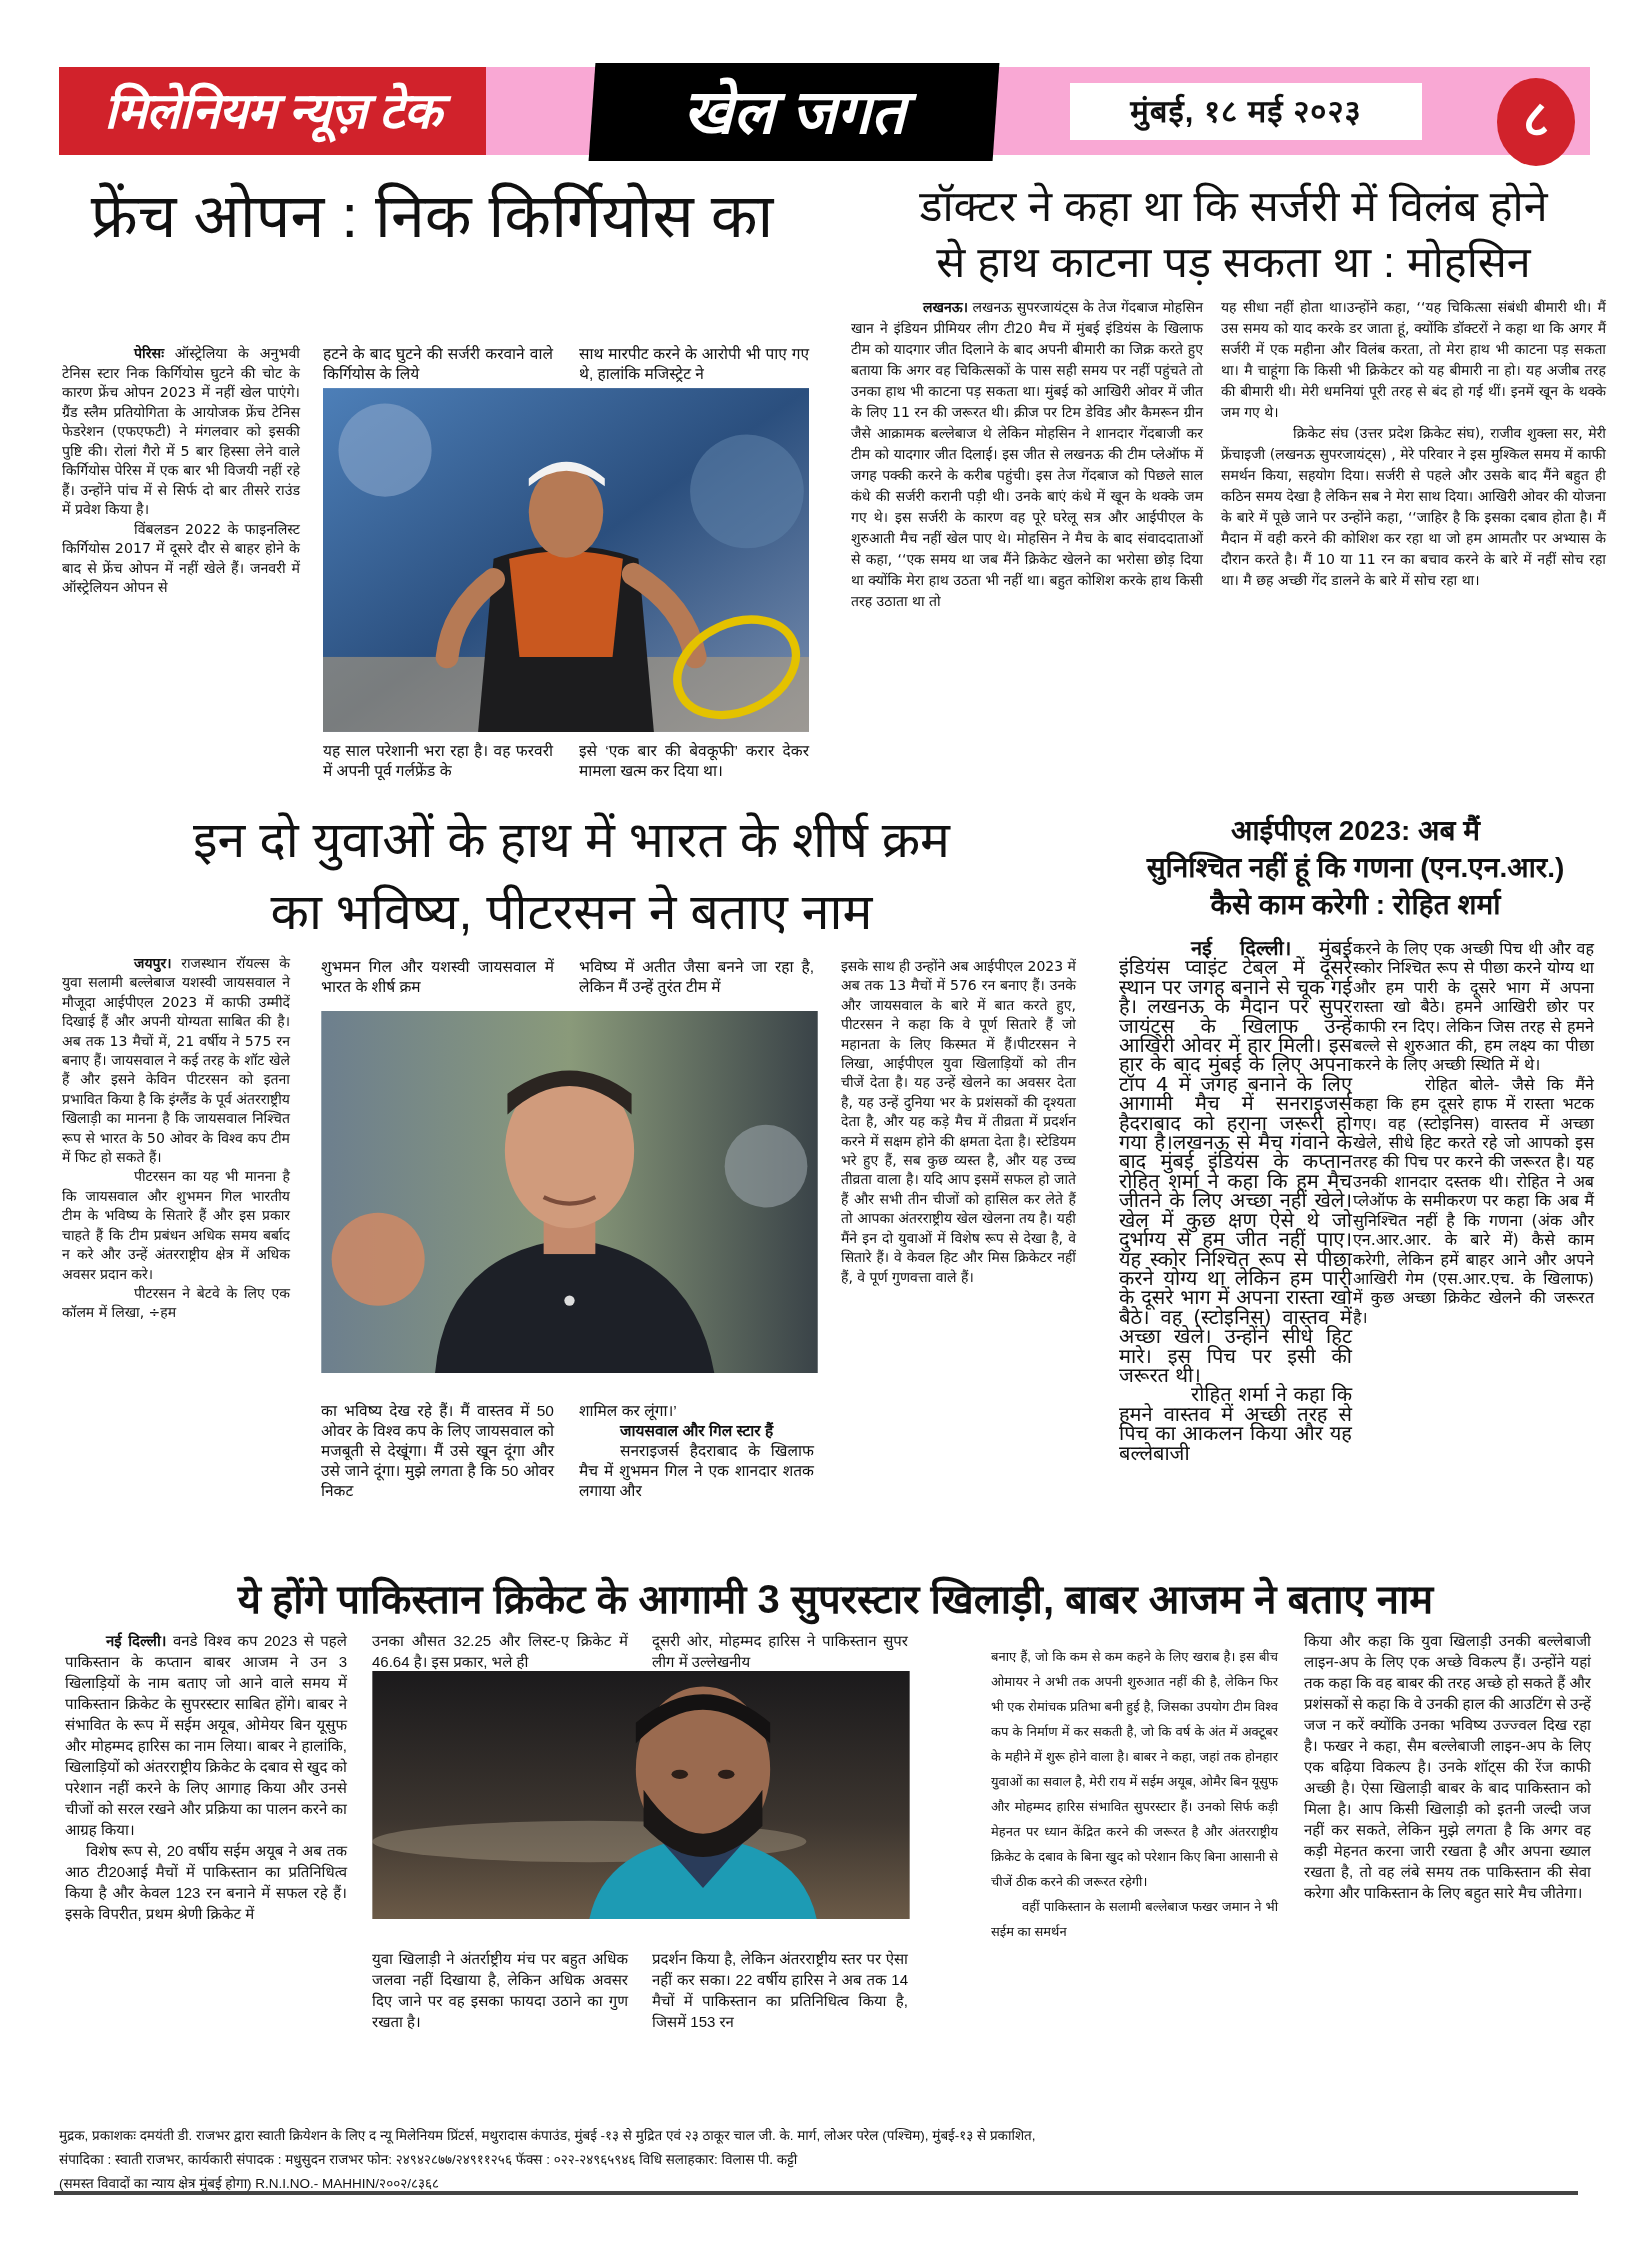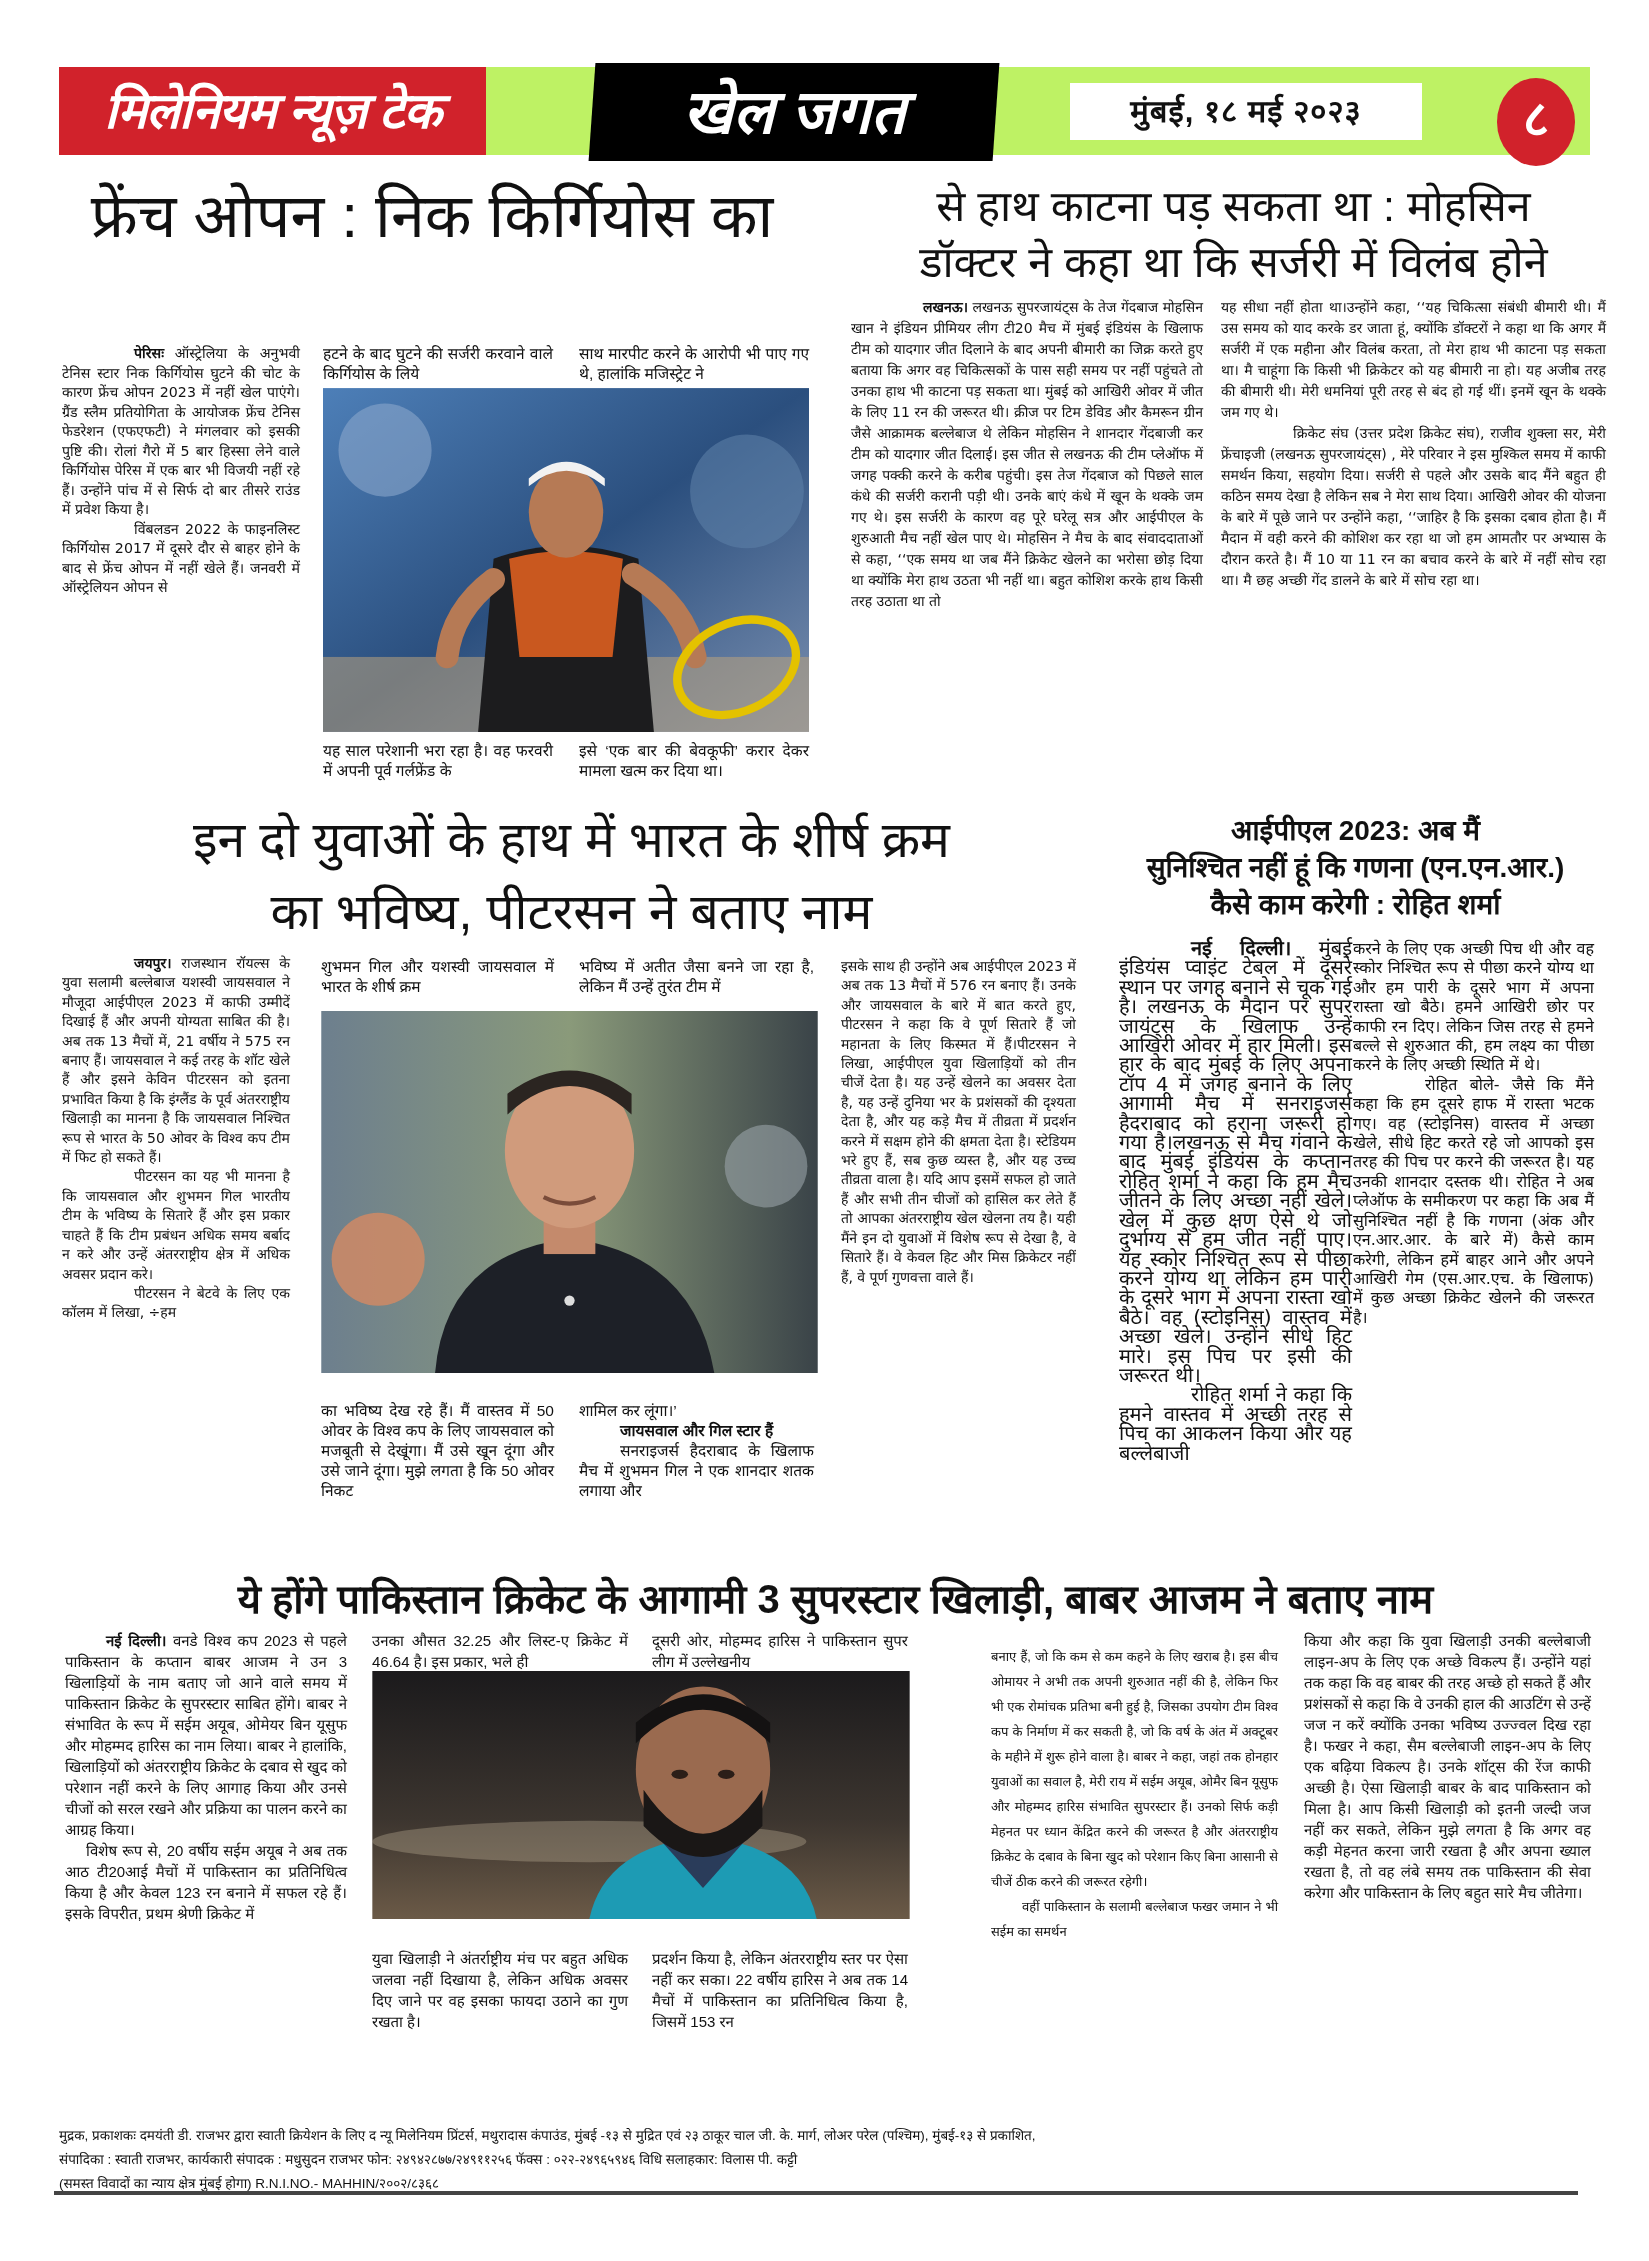--- a/index.html
+++ b/index.html
@@ -1,20 +1,20 @@
 <!DOCTYPE html>
 <html style="font-size:8.3px"><head>
 <meta charset="utf-8">
 <style>
   * { box-sizing: border-box; margin: 0; padding: 0; }
   html, body { width: 1650px; height: 2261px; background: #ffffff; overflow: hidden; }
   body { font-family: "DejaVu Sans", sans-serif; color: #111; position: relative; }
 
   
-  .masthead { position: absolute; left: 59px; top: 67px; width: 1531px; height: 88px; background: #bef264; }
+  .masthead { position: absolute; left: 59px; top: 67px; width: 1531px; height: 88px; background: #f9a8d4; }
   .brand { position: absolute; left: 0; top: 0; width: 427px; height: 88px; background: #d1222b; color: #fff;
            font-family: "Liberation Sans", sans-serif; font-weight: bold; font-size: 50px; line-height: 88px; text-align: center; font-style: italic; letter-spacing: -1px; }
   .section { position: absolute; left: 533px; top: -4.1px; width: 404px; height: 98px; background: #000; color: #fff;
              transform: skewX(-4deg); font-family: "Liberation Sans", sans-serif; font-weight: bold; font-size: 61px;
              line-height: 98px; text-align: center; font-style: italic; }
   .date-box { position: absolute; left: 1011px; top: 15.5px; width: 352px; height: 57px; background: #fff;
               font-family: "Liberation Sans", sans-serif; font-weight: bold; font-size: 31px; line-height: 57px; text-align: center; letter-spacing: 1px; }
   .page-no { position: absolute; left: 1438px; top: 11.4px; width: 78px; height: 88px; border-radius: 50%; background: #d1222b; color: #fff;
              font-family: "Liberation Sans", sans-serif; font-weight: bold; font-size: 50px; line-height: 83px; text-align: center; }
 
@@ -80,22 +80,22 @@
     <path d="M600 360 Q700 420 720 520" stroke="#b67a55" stroke-width="44" fill="none" stroke-linecap="round"></path>
     <ellipse cx="800" cy="540" rx="120" ry="85" fill="none" stroke="#e4c200" stroke-width="16" transform="rotate(-25 800 540)"></ellipse>
     <path d="M330 370 Q250 430 240 520" stroke="#b67a55" stroke-width="44" fill="none" stroke-linecap="round"></path>
   </svg>
 </div>
 
 <div class="col narrow" style="left:323px;top:741px;width:230px;">यह साल परेशानी भरा रहा है। वह फरवरी में अपनी पूर्व गर्लफ्रेंड के</div>
 <div class="col narrow" style="left:579px;top:741px;width:230px;">इसे ‘एक बार की बेवकूफी’ करार देकर मामला खत्म कर दिया था।</div>
 
 <div class="headline" style="left:843px;top:178px;width:781px;font-size:43px;line-height:56px;">
+  <div>डॉक्टर ने कहा था कि सर्जरी में विलंब होने</div>
   <div>से हाथ काटना पड़ सकता था  : मोहसिन</div>
-  <div>डॉक्टर ने कहा था कि सर्जरी में विलंब होने</div>
 </div>
 
 <div class="col" style="left:851px;top:297px;width:352px;font-size:14px;line-height:21px;">
   <p><span class="dateline">लखनऊ।</span><span> लखनऊ सुपरजायंट्स के तेज गेंदबाज मोहसिन खान ने इंडियन प्रीमियर लीग टी20 मैच में मुंबई इंडियंस के खिलाफ टीम को यादगार जीत दिलाने के बाद अपनी बीमारी का जिक्र करते हुए बताया कि अगर वह चिकित्सकों के पास सही समय पर नहीं पहुंचते तो उनका हाथ भी काटना पड़ सकता था। मुंबई को आखिरी ओवर में जीत के लिए 11 रन की जरूरत थी। क्रीज पर टिम डेविड और कैमरून ग्रीन जैसे आक्रामक बल्लेबाज थे लेकिन मोहसिन ने शानदार गेंदबाजी कर टीम को यादगार जीत दिलाई। इस जीत से लखनऊ की टीम प्लेऑफ में जगह पक्की करने के करीब पहुंची। इस तेज गेंदबाज को पिछले साल कंधे की सर्जरी करानी पड़ी थी। उनके बाएं कंधे में खून के थक्के जम गए थे। इस सर्जरी के कारण वह पूरे घरेलू सत्र और आईपीएल के शुरुआती मैच नहीं खेल पाए थे। मोहसिन ने मैच के बाद संवाददाताओं से कहा, ‘‘एक समय था जब मैंने क्रिकेट खेलने का भरोसा छोड़ दिया था क्योंकि मेरा हाथ उठता भी नहीं था। बहुत कोशिश करके हाथ किसी तरह उठाता था तो</span></p>
 </div>
 <div class="col" style="left:1221px;top:297px;width:385px;font-size:14px;line-height:21px;">
   <p class="noind">यह सीधा नहीं होता था।उन्होंने कहा, ‘‘यह चिकित्सा संबंधी बीमारी थी। मैं उस समय को याद करके डर जाता हूं, क्योंकि डॉक्टरों ने कहा था कि अगर मैं सर्जरी में एक महीना और विलंब करता, तो मेरा हाथ भी काटना पड़ सकता था। मै चाहूंगा कि किसी भी क्रिकेटर को यह बीमारी ना हो। यह अजीब तरह की बीमारी थी। मेरी धमनियां पूरी तरह से बंद हो गई थीं। इनमें खून के थक्के जम गए थे।</p>
   <p>क्रिकेट संघ (उत्तर प्रदेश क्रिकेट संघ), राजीव शुक्ला सर, मेरी फ्रेंचाइजी (लखनऊ सुपरजायंट्स) , मेरे परिवार ने इस मुश्किल समय में काफी समर्थन किया, सहयोग दिया। सर्जरी से पहले और उसके बाद मैंने बहुत ही कठिन समय देखा है लेकिन सब ने मेरा साथ दिया। आखिरी ओवर की योजना के बारे में पूछे जाने पर उन्होंने कहा, ‘‘जाहिर है कि इसका दबाव होता है। मैं मैदान में वही करने की कोशिश कर रहा था जो हम आमतौर पर अभ्यास के दौरान करते है। मैं 10 या 11 रन का बचाव करने के बारे में नहीं सोच रहा था। मै छह अच्छी गेंद डालने के बारे में सोच रहा था।</p>
 </div>
 

